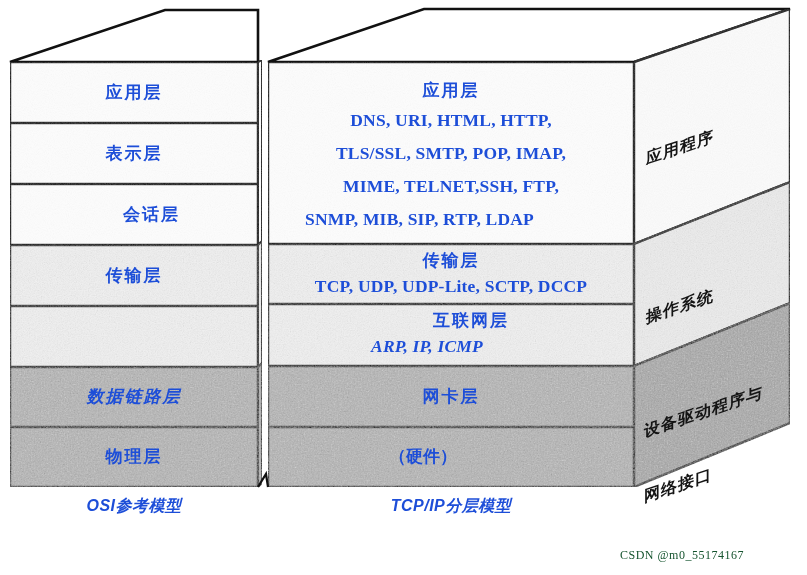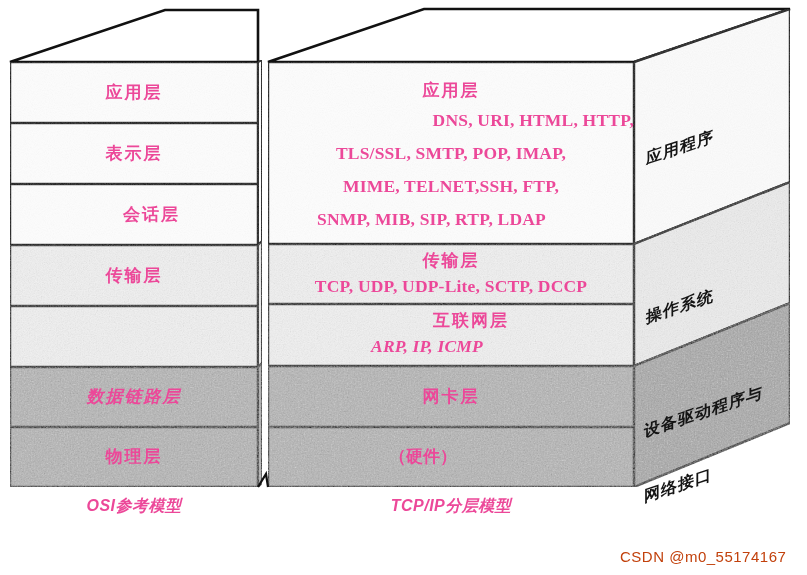--- a/index.html
+++ b/index.html
@@ -25,21 +25,21 @@
   svg#scene {
     position: absolute;
     left: 0; top: 0;
     width: 807px;
     height: 575px;
   }
 
   
   .txt {
     position: absolute;
-    color: #ec4899;
+    color: #1d4ed8;
     white-space: pre;
     line-height: 1.0;
   }
 
   .layer-label {
     text-align: center;
     font-family: "Liberation Sans", "DejaVu Sans", sans-serif;
     font-weight: 700;
     font-size: 17px;
     letter-spacing: 2px;
@@ -66,23 +66,23 @@
     font-family: "Liberation Sans", "DejaVu Sans", sans-serif;
     font-weight: 700;
     font-size: 16px;
     letter-spacing: 1px;
     line-height: 1.35;
     color: #141414;
   }
 
   .watermark {
     position: absolute;
-    font-family: Liberation Sans, sans-serif;
-    font-size: 15px;
-    color: #c2410c;
+    font-family: Liberation Serif, serif;
+    font-size: 12px;
+    color: #14532d;
     letter-spacing: 0.5px;
     white-space: pre;
   }
 </style>
 </head>
 <body>
 
 <div id="diagram-root">
 
   <svg id="scene" viewBox="0 0 807 575">
@@ -158,24 +158,24 @@
   </svg>
 
   <div class="txt layer-label" style="left:10px; top:84px; width:248px;">应用层</div>
   <div class="txt layer-label" style="left:10px; top:145px; width:248px;">表示层</div>
   <div class="txt layer-label" style="left:10px; top:206px; width:283px;">会话层</div>
   <div class="txt layer-label" style="left:10px; top:267px; width:248px;">传输层</div>
   <div class="txt layer-label" style="left:10px; top:388px; width:248px;font-style:italic;">数据链路层</div>
   <div class="txt layer-label" style="left:10px; top:448px; width:248px;">物理层</div>
 
   <div class="txt layer-label" style="left:268px; top:82px; width:366px;">应用层</div>
-  <div class="txt proto-line" style="left:268px; top:112px; width:366px;text-align:right;">DNS, URI, HTML, HTTP,</div>
+  <div class="txt proto-line" style="left:268px; top:112px; width:366px;">DNS, URI, HTML, HTTP,</div>
   <div class="txt proto-line" style="left:268px; top:145px; width:366px;">TLS/SSL, SMTP, POP, IMAP,</div>
   <div class="txt proto-line" style="left:268px; top:178px; width:366px;">MIME, TELNET,SSH, FTP,</div>
-  <div class="txt proto-line" style="left:280px; top:211px; width:303px;">SNMP, MIB, SIP, RTP, LDAP</div>
+  <div class="txt proto-line" style="left:268px; top:211px; width:303px;">SNMP, MIB, SIP, RTP, LDAP</div>
 
   <div class="txt layer-label" style="left:268px; top:252px; width:366px;">传输层</div>
   <div class="txt proto-line" style="left:268px; top:278px; width:366px;">TCP, UDP, UDP-Lite, SCTP, DCCP</div>
 
   <div class="txt layer-label" style="left:268px; top:312px; width:406px;">互联网层</div>
   <div class="txt proto-line" style="left:268px; top:338px; width:318px;font-style:italic;">ARP, IP, ICMP</div>
 
   <div class="txt layer-label" style="left:268px; top:388px; width:366px;">网卡层</div>
 
   <div class="txt layer-label" style="left:268px; top:448px; width:310px; letter-spacing:0px;">（硬件）</div>

